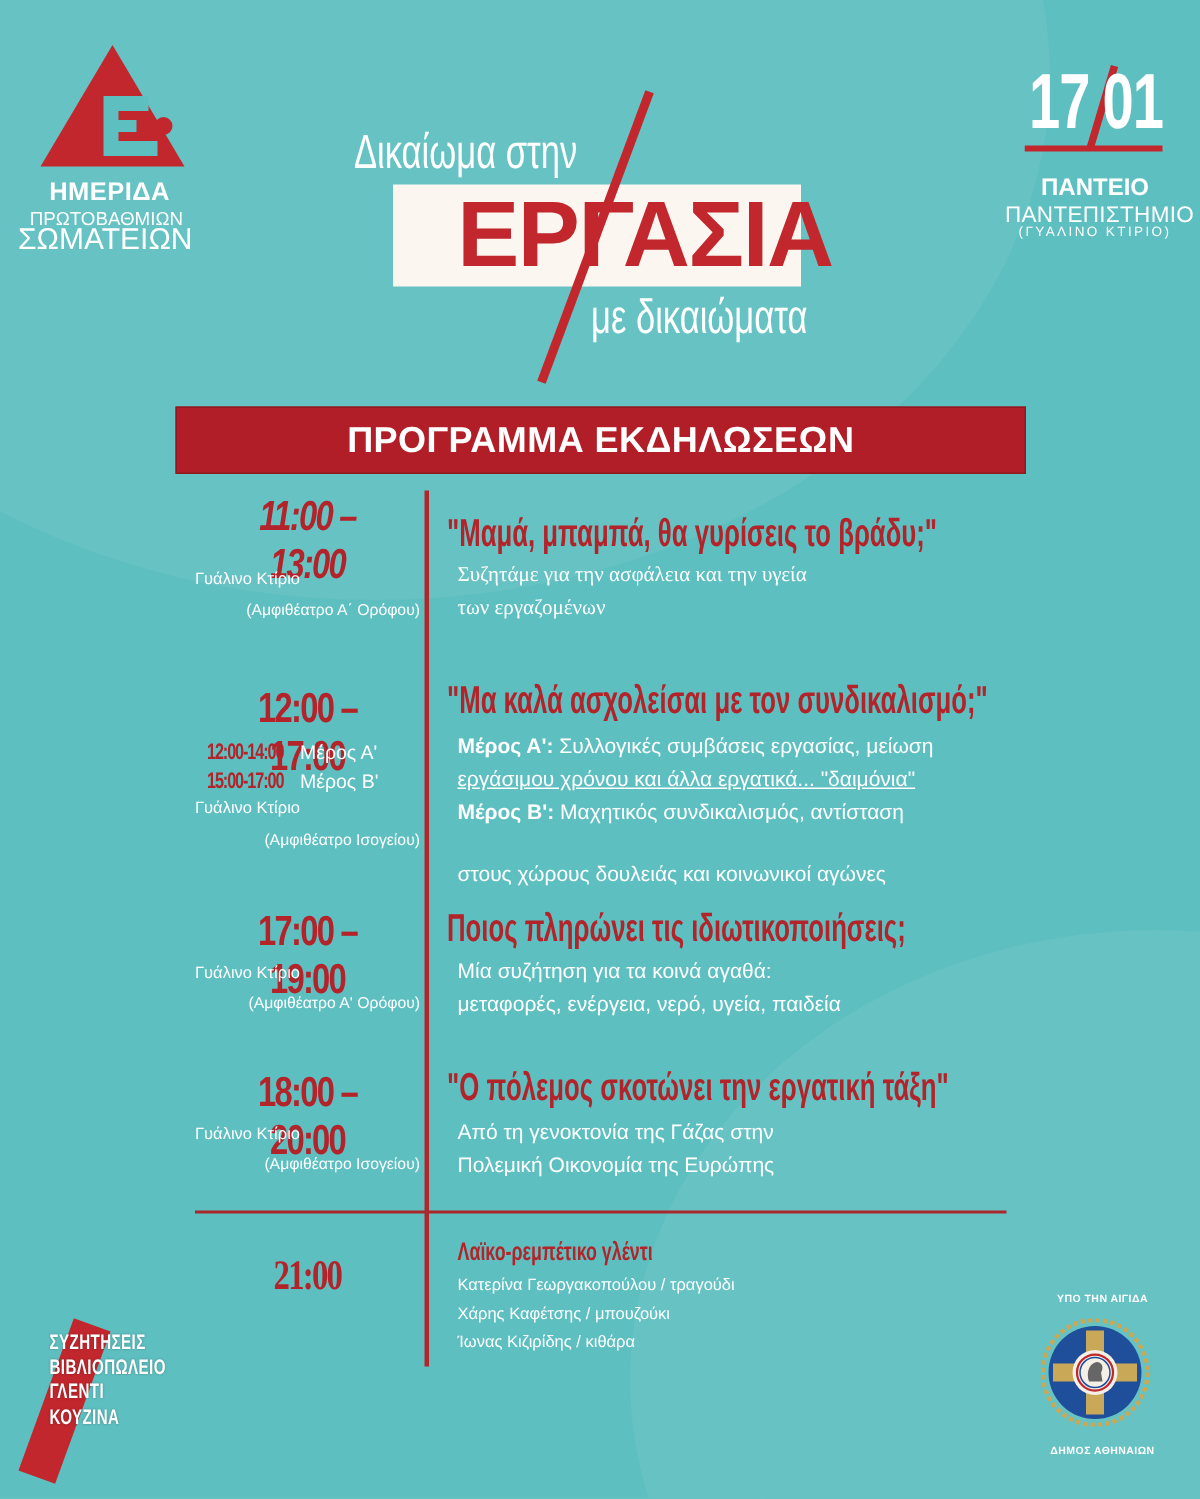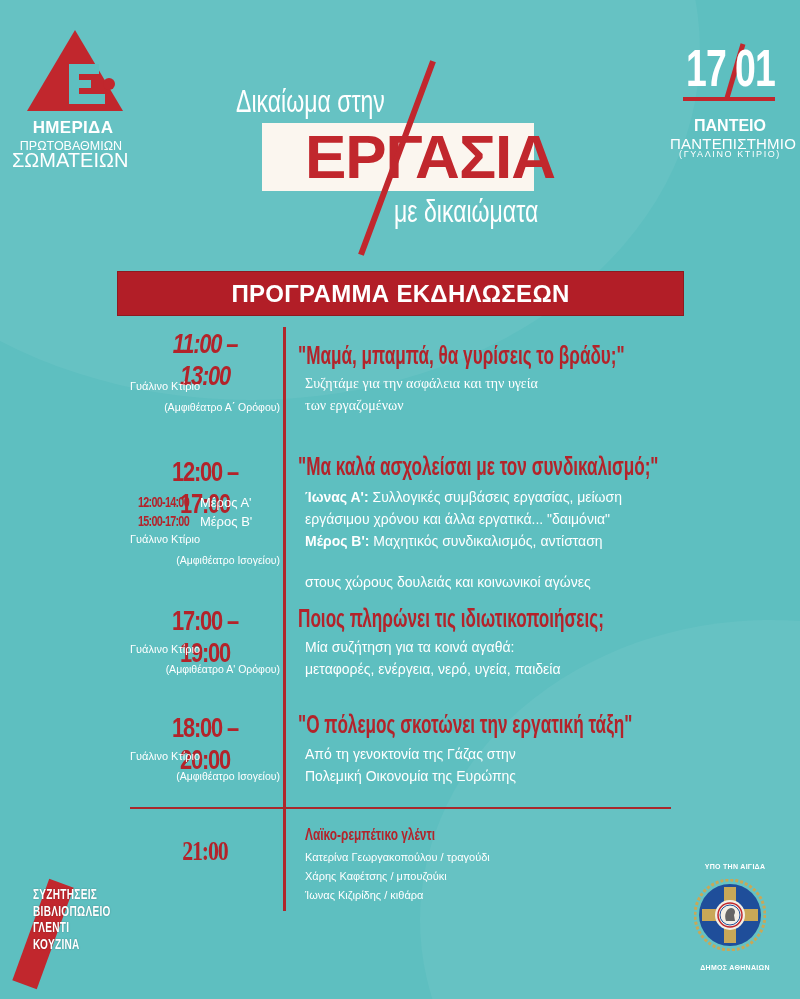--- a/index.html
+++ b/index.html
@@ -128,22 +128,22 @@
 <div class="abs time" style="top:456px;"><span class="time-inner">12:00 – 17:00</span></div>
 <div class="abs part-row" style="top:493px;">
   <span class="part-time">12:00-14:00</span><span>Μέρος Α'</span>
 </div>
 <div class="abs part-row" style="top:512px;">
   <span class="part-time">15:00-17:00</span><span>Μέρος Β'</span>
 </div>
 <div class="abs place" style="top:533px;">Γυάλινο Κτίριο</div>
 <div class="abs place-sub" style="top:554px;">(Αμφιθέατρο Ισογείου)</div>
 <div class="abs ev-title" style="top:451px;">"Μα καλά ασχολείσαι με τον συνδικαλισμό;"</div>
-<div class="abs ev-desc" style="top:486px;"><b>Ίωνας Α':</b><span> Συλλογικές συμβάσεις εργασίας, μείωση</span></div>
-<div class="abs ev-desc" style="top:508px;">εργάσιμου χρόνου και άλλα εργατικά... "δαιμόνια"</div>
+<div class="abs ev-desc" style="top:486px;"><b>Μέρος Α':</b><span> Συλλογικές συμβάσεις εργασίας, μείωση</span></div>
+<div class="abs ev-desc" style="top:508px;text-decoration:underline;">εργάσιμου χρόνου και άλλα εργατικά... "δαιμόνια"</div>
 <div class="abs ev-desc" style="top:530px;"><b>Μέρος Β':</b><span> Μαχητικός συνδικαλισμός, αντίσταση</span></div>
 <div class="abs ev-desc" style="top:552px;margin-top:19px;">στους χώρους δουλειάς και κοινωνικοί αγώνες</div>
 
 <div class="abs time" style="top:605px;"><span class="time-inner">17:00 – 19:00</span></div>
 <div class="abs place" style="top:643px;">Γυάλινο Κτίριο</div>
 <div class="abs place-sub" style="top:663px;">(Αμφιθέατρο Α' Ορόφου)</div>
 <div class="abs ev-title" style="top:603px;">Ποιος πληρώνει τις ιδιωτικοποιήσεις;</div>
 <div class="abs ev-desc" style="top:636px;">Μία συζήτηση για τα κοινά αγαθά:</div>
 <div class="abs ev-desc" style="top:658px;">μεταφορές, ενέργεια, νερό, υγεία, παιδεία</div>
 

